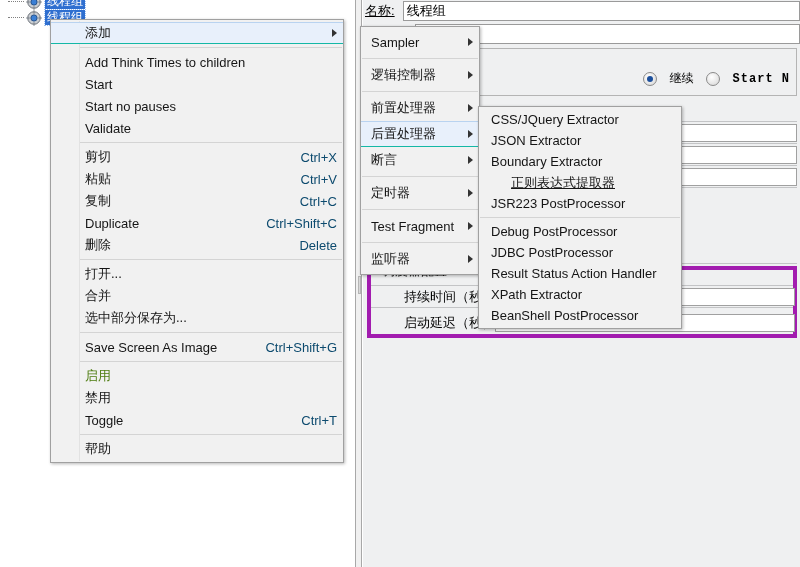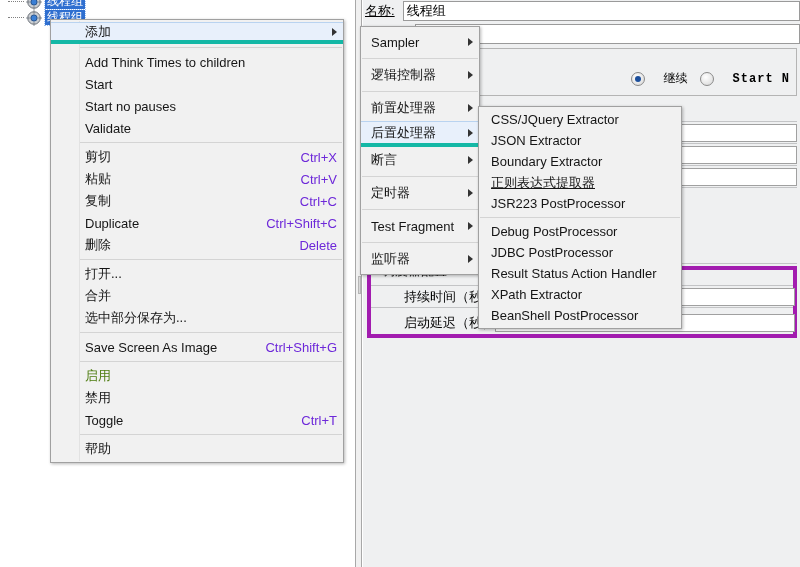--- a/index.html
+++ b/index.html
@@ -160,21 +160,21 @@
     position: absolute;
     right: 6px; top: 21px;
     display: flex;
     align-items: center;
     gap: 12px;
     white-space: nowrap;
   }
   .radio-item {
     display: flex;
     align-items: center;
-    gap: 19px;
+    gap: 13px;
     font-size: 12px;
   }
   .radio-dot {
     width: 12px; height: 12px;
     border-radius: 50%;
     border: 1px solid #8a8a8a;
     background: radial-gradient(circle at 40% 35%, #ffffff 0%, #e2e2e2 70%, #cfcfcf 100%);
     position: relative;
     flex: 0 0 auto;
   }
@@ -269,28 +269,28 @@
     align-items: center;
     padding: 0 6px 0 34px;
     white-space: nowrap;
     font-size: 13px;
     color: #151515;
     box-sizing: border-box;
   }
   .menu-item.hl {
     background: #e8f0fb;
     border-top: 1px solid #b9d3f0;
-    border-bottom: 4px solid #14b8a6;
+    border-bottom: 1px solid #14b8a6;
   }
   .menu-item.disabled { color: #4d7c0f; }
   .menu-accel {
     margin-left: auto;
     padding-left: 30px;
     font-size: 13px;
-    color: #6d28d9;
+    color: #0c4a6e;
   }
   .menu-arrow {
     margin-left: auto;
     width: 0; height: 0;
     border-left: 5px solid #333;
     border-top: 4px solid transparent;
     border-bottom: 4px solid transparent;
   }
   .menu-sep {
     height: 1px;
@@ -331,21 +331,21 @@
   #menu-post {
     left: 478px; top: 106px;
     width: 204px;
   }
   #menu-post .menu-item {
     padding-left: 12px;
     padding-right: 14px;
     height: 21px;
   }
 
-  .underline-label { text-decoration: underline; }
+  .underline-label { text-decoration: underline; margin-left: 20px; }
 </style>
 </head>
 <body>
 
 <div id="app-root">
 
   <div id="tree-panel">
     <div class="tree-row" style="top:-7px; left:6px;">
       <span class="tree-guide"></span>
       <span class="tg-icon">

